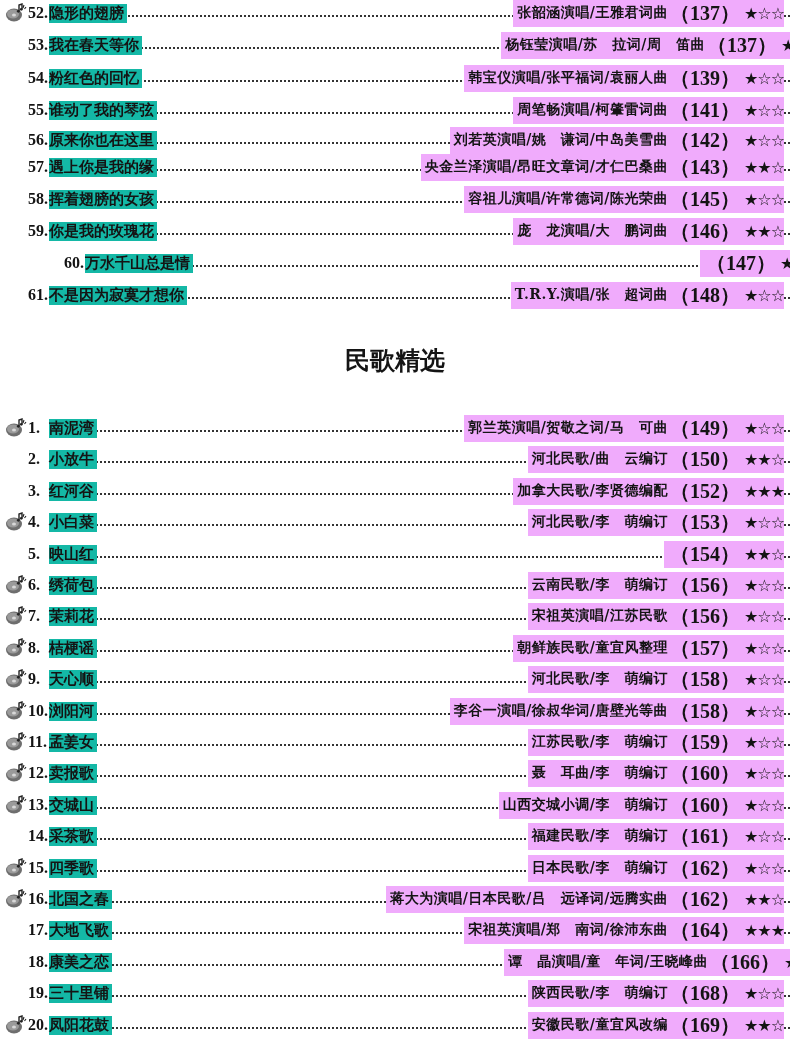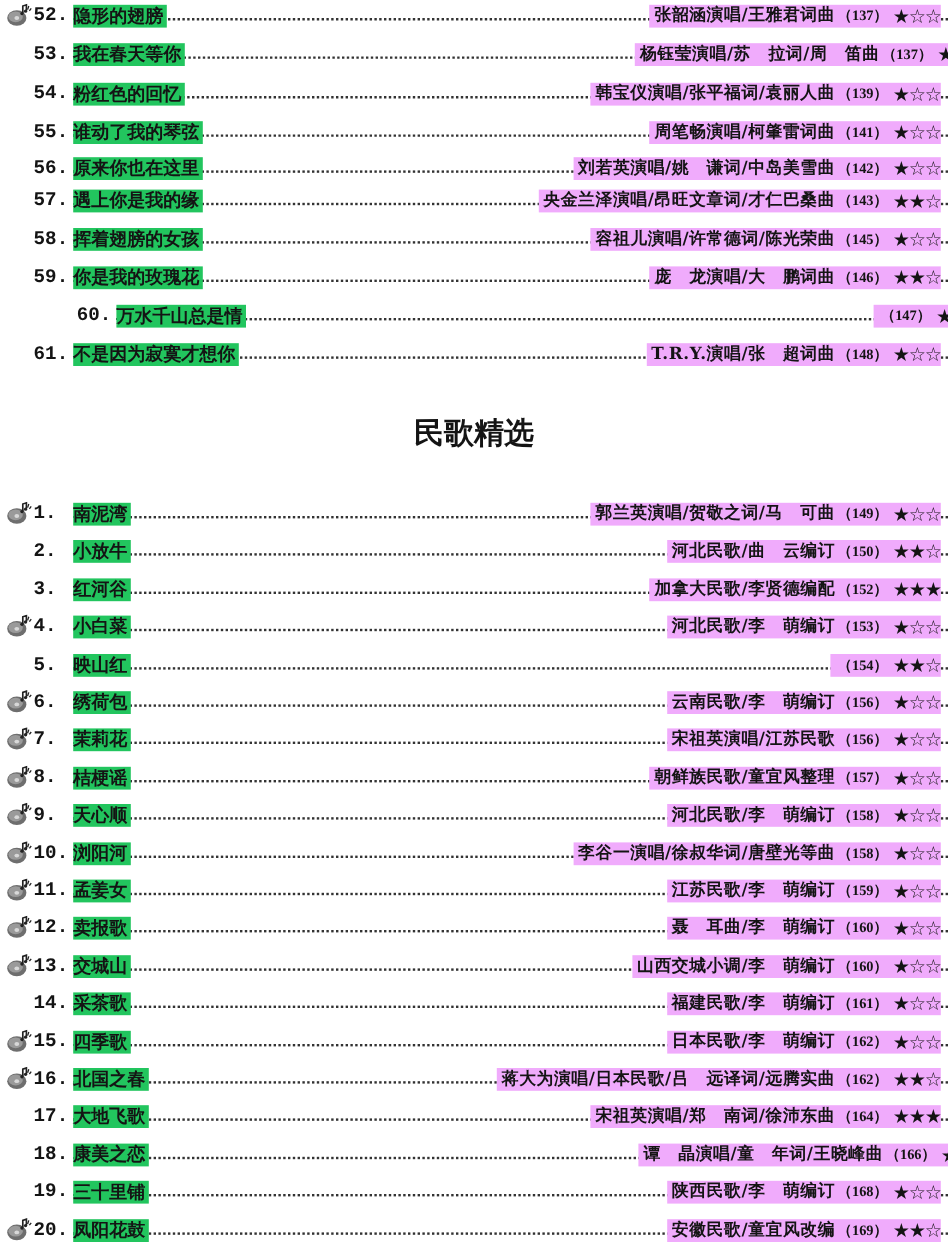--- a/index.html
+++ b/index.html
@@ -8,36 +8,36 @@
     font-family: "DejaVu Serif", "Liberation Serif", serif;
     color: #141414;
   }
   .section { position: absolute; left: 0; width: 790px; }
   .row {
     position: absolute; left: 0; width: 790px; height: 26px;
     display: flex; align-items: center; font-size: 15px; font-weight: bold;
     white-space: nowrap;
   }
   .icon-slot { position: absolute; left: 5px; top: 3px; width: 22px; height: 20px; }
-  .num { position: absolute; left: 28px; font-family: Liberation Mono, monospace; font-size: 16px; }
+  .num { position: absolute; left: 28px; font-family: Liberation Serif, serif; font-size: 16px; }
   .title {
-    position: absolute; left: 61px; font-family: "DejaVu Sans", sans-serif;
-    font-size: 15px; font-weight: bold; background: #22c55e; padding-right: 3px; z-index: 2;
+    position: absolute; left: 49px; font-family: "DejaVu Sans", sans-serif;
+    font-size: 15px; font-weight: bold; background: #14b8a6; padding-right: 3px; z-index: 2;
   }
   .dots {
     position: absolute; left: 61px; right: 0; top: 15px; height: 0;
     border-bottom: 2px dotted #333; z-index: 1;
   }
   .right {
     position: absolute; right: 6px; display: flex; align-items: center;
     background: #f0abfc; padding-left: 4px; z-index: 2;
     font-family: "DejaVu Serif", serif; font-size: 14px; font-weight: bold;
   }
   .credit { letter-spacing: 0.5px; }
-  .page { font-family: "Liberation Serif", serif; font-size: 12px; margin-left: 2px; }
+  .page { font-family: "Liberation Serif", serif; font-size: 20px; margin-left: 2px; }
   .stars { margin-left: 4px; font-size: 16px; letter-spacing: -1px; font-family: "DejaVu Sans", sans-serif; }
   .heading {
     position: absolute; top: 344px; left: 0; width: 790px; text-align: center;
     font-family: "DejaVu Sans", sans-serif; font-weight: bold; font-size: 25px;
   }
   .cd svg { display: block; }
 </style>
 </head>
 <body>
 

